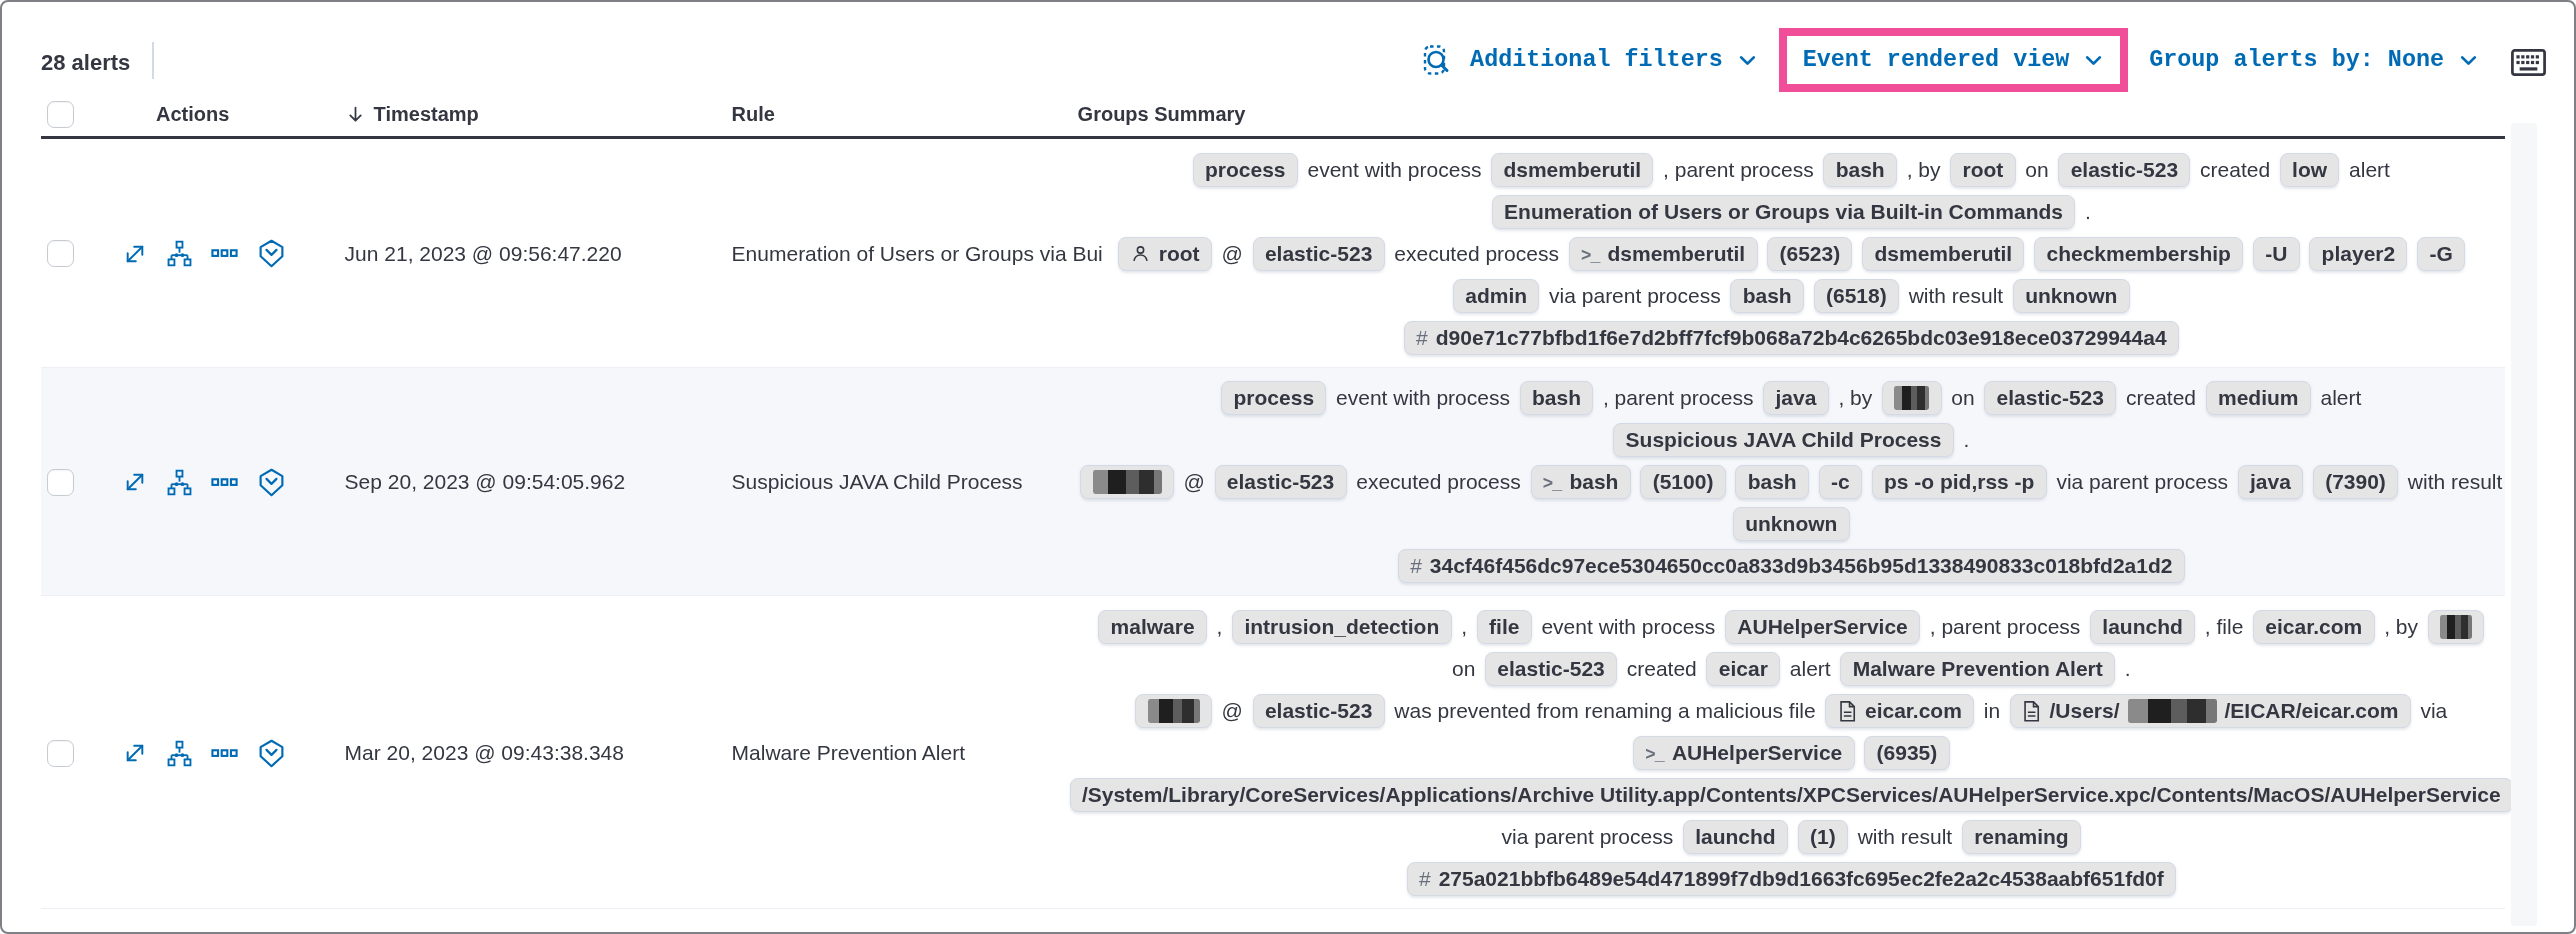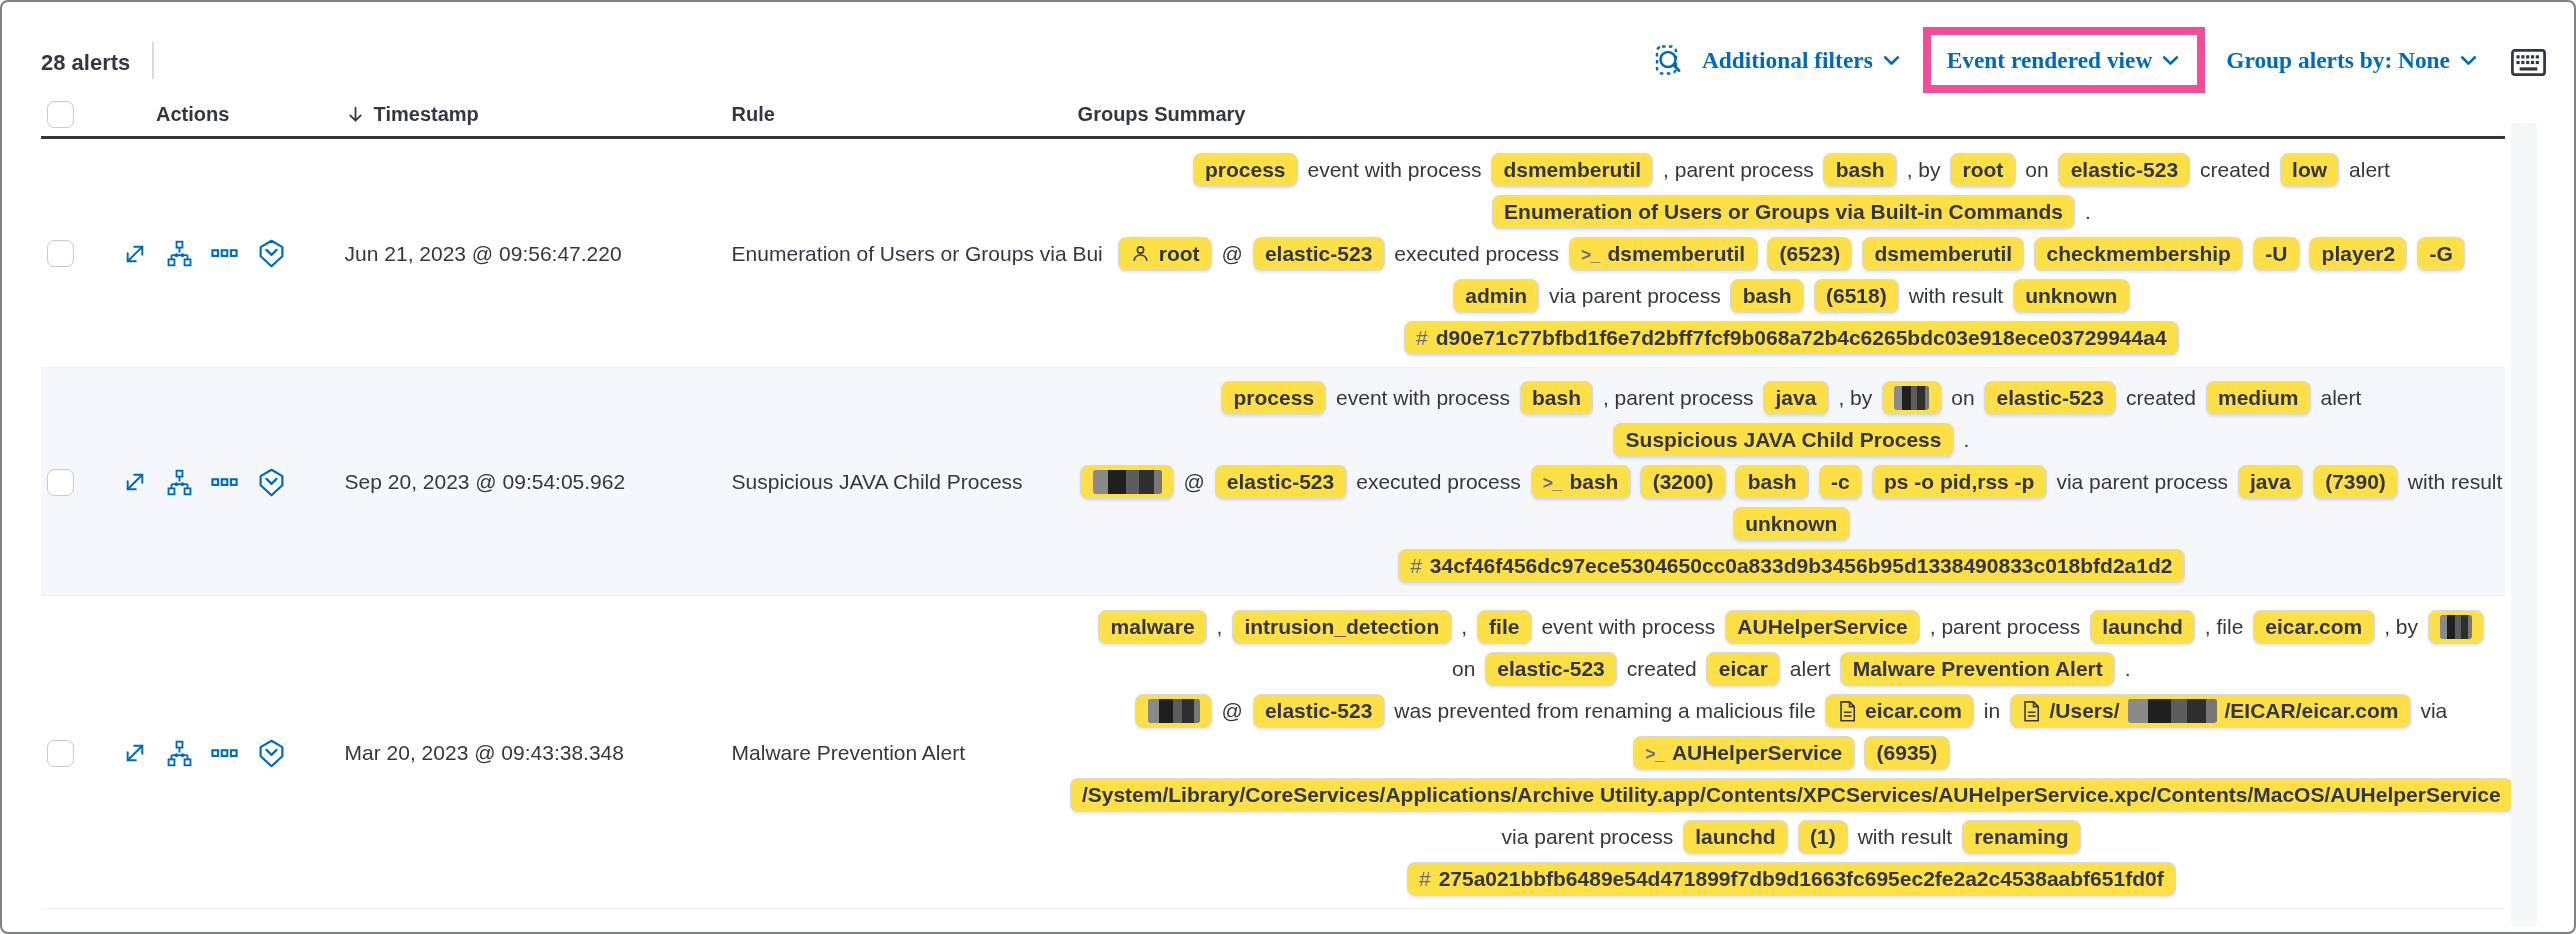--- a/index.html
+++ b/index.html
@@ -6,22 +6,22 @@
   * { box-sizing:border-box; }
   html,body { margin:0; padding:0; background:#fff; }
   body { width:2576px; height:934px; position:relative; font-family:"Liberation Sans",sans-serif; color:var(--ink); }
   .frame { position:absolute; inset:0; border:2.4px solid #7e8085; border-radius:8px; background:#fff; overflow:hidden; }
 
   
   .alerts-count { position:absolute; left:39px; top:48px; font-size:22px; font-weight:700; }
   .v-divider { position:absolute; left:150px; top:40px; width:1.6px; height:37px; background:#d3dae6; }
 
   .toolbar-right { position:absolute; top:17.7px; right:95px; height:81px; display:flex; align-items:center; gap:17.7px; }
-  .tb-btn { display:flex; align-items:center; gap:8px; background:none; border:none; cursor:pointer;
-            font-family:Liberation Serif, serif; font-size:23.4px; font-weight:600; color:var(--blue); white-space:nowrap; padding:0; }
+  .tb-btn { display:flex; align-items:center; gap:14px; background:none; border:none; cursor:pointer;
+            font-family:Liberation Mono, monospace; font-size:23.4px; font-weight:600; color:var(--blue); white-space:nowrap; padding:0; }
   .pink-box { border:8.9px solid var(--accent); background:#fff; padding:11.3px 16px; margin:0 3.2px; }
   .icon-btn { display:inline-flex; align-items:center; justify-content:center; cursor:pointer; background:none; border:none; padding:0; }
   .kbd-icon { position:absolute; top:45px; right:27px; }
 
   
   .table { position:absolute; left:39px; right:69px; top:90px; }
   .header-row { display:flex; align-items:center; height:47px; border-bottom:3.2px solid #343741; font-size:20px; font-weight:700; }
   .col-check { width:81px; display:flex; align-items:center; padding-left:6.4px; flex:none; }
   .col-actions { width:200px; flex:none; display:flex; align-items:center; gap:17.7px; }
   .header-row .col-actions { padding-left:34px; }
@@ -35,21 +35,21 @@
 
   .alert-row { display:flex; align-items:center; padding:9.7px 0 8px; border-bottom:1.6px solid #eceff4; }
   .alert-row.striped { background:#f5f7fa; }
   .cell-text { font-size:21px; color:var(--ink); }
 
   .action-btn { display:inline-flex; cursor:pointer; }
 
   
   .sum-line { display:flex; justify-content:center; align-items:center; gap:9.7px; min-height:42px; flex-wrap:nowrap; }
   .sum-text { font-size:21px; color:var(--ink); white-space:nowrap; }
-  .badge { display:inline-flex; align-items:center; gap:8px; background:#fde047; border:1.6px solid var(--border); border-radius:8px;
+  .badge { display:inline-flex; align-items:center; gap:8px; background:#e5e5e5; border:1.6px solid var(--border); border-radius:8px;
            padding:3.2px 11.3px; min-height:34px; font-size:21px; font-weight:600; color:var(--ink); white-space:nowrap;
            box-shadow:0 1.6px 2.4px rgba(152,162,179,.25); cursor:pointer;text-align:right; }
   .term-glyph { color:#69707d; font-weight:700; font-size:17.7px; letter-spacing:-0.8px; }
   .hash-glyph { color:#69707d; font-weight:400; font-size:21px; }
   .redact { display:inline-block; height:24px; border-radius:2.4px;
             background:linear-gradient(90deg,#8a8a8a 0 22%,#1f1f1f 22% 48%,#5d5d5d 48% 66%,#2e2e2e 66% 88%,#777 88%); }
 
   .scroll-track { position:absolute; top:121px; right:37px; width:26px; bottom:6.4px; background:#f5f7f9; border-radius:3.2px; }
 
   svg { display:block; }
@@ -306,21 +306,21 @@
               <span class="sum-text">.</span>
             </div>
             <div class="sum-line">
               <span class="badge">
                 <span class="redact" style="width: 69px;"></span>
               </span>
               <span class="sum-text">@</span>
               <span class="badge">elastic-523</span>
               <span class="sum-text">executed process</span>
               <span class="badge"><span><span class="term-glyph">&gt;_</span></span>bash</span>
-              <span class="badge">(3200)</span>
+              <span class="badge">(5100)</span>
               <span class="badge">bash</span>
               <span class="badge">-c</span>
               <span class="badge">ps -o pid,rss -p</span>
               <span class="sum-text">via parent process</span>
               <span class="badge">java</span>
               <span class="badge">(7390)</span>
               <span class="sum-text">with result</span>
             </div>
             <div class="sum-line">
               <span class="badge">unknown</span>

